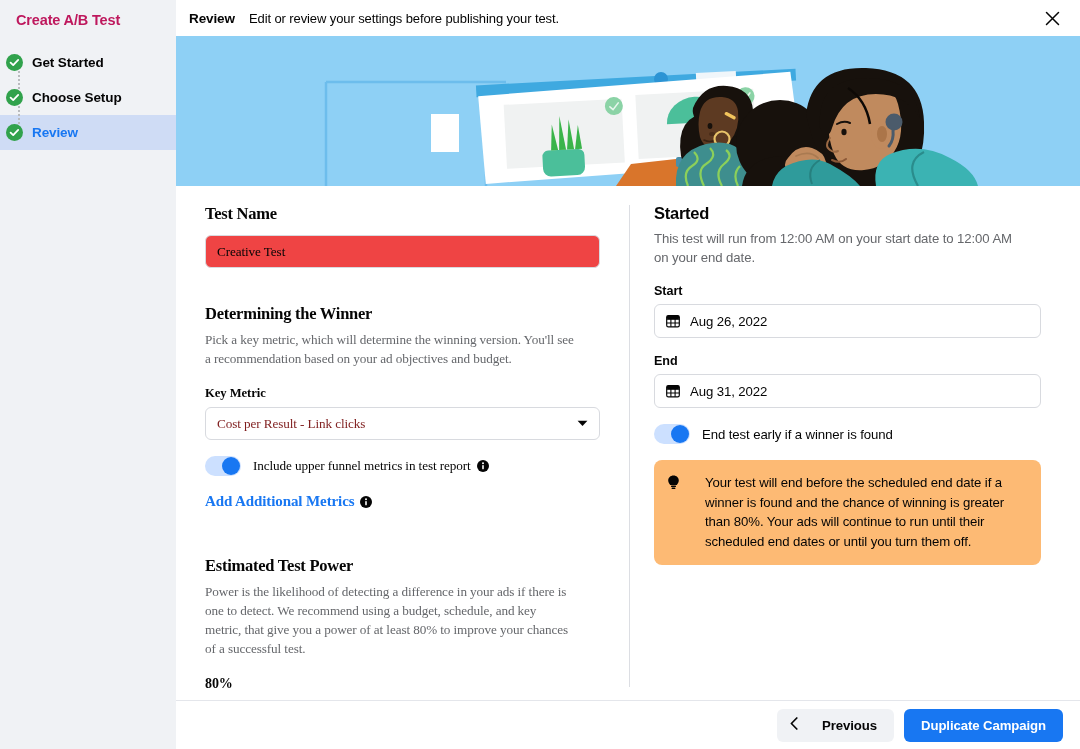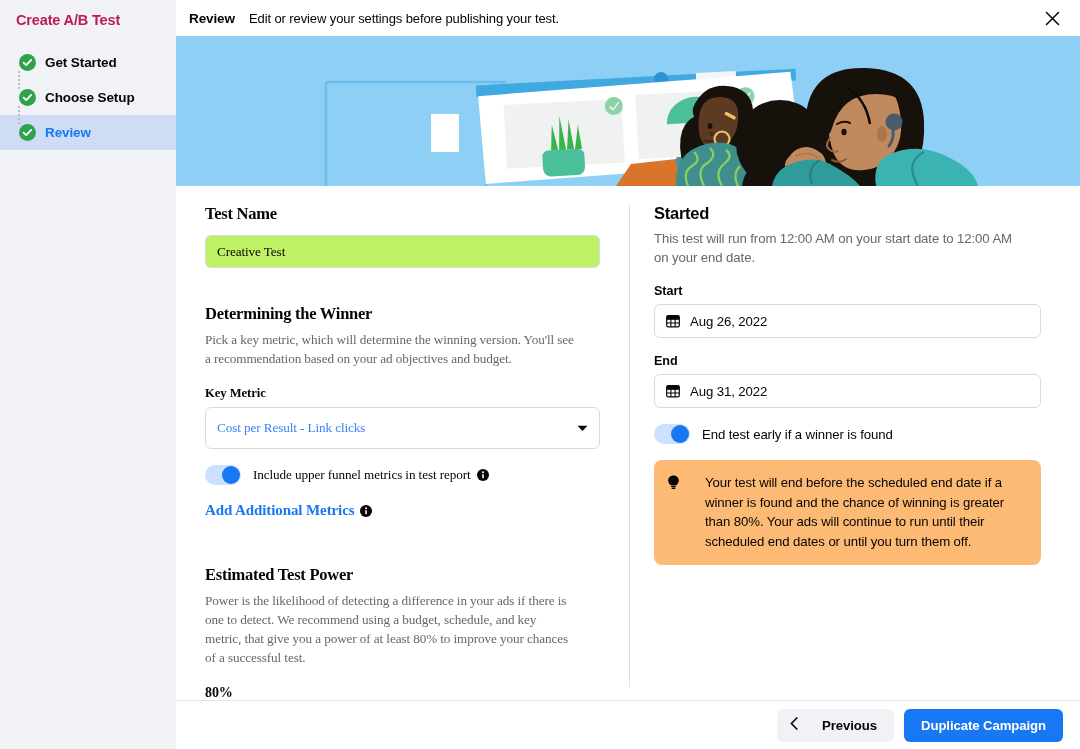--- a/index.html
+++ b/index.html
@@ -34,21 +34,21 @@
   }
   .steps {
     margin-top: 17px;
     position: relative;
   }
   .step {
     position: relative;
     height: 35px;
     display: flex;
     align-items: center;
-    padding-left: 19px;
+    padding-left: 6px;
     cursor: pointer;
   }
   .step.active {
     background: #cfdcf5;
   }
   .step-icon {
     width: 17px; height: 17px;
     border-radius: 50%;
     background: #31a24c;
     flex: 0 0 17px;
@@ -177,39 +177,39 @@
     letter-spacing: -0.05px;
     margin-bottom: 6px;
     display: flex;
     align-items: center;
   }
 
   .text-input {
     height: 33px;
     border: 1px solid #d8dadf;
     border-radius: 6px;
-    background: #bef264;
+    background: #ef4444;
     display: flex;
     align-items: center;
     padding: 12px 11px;
     font-size: 13.2px;
     color: #050505;
     letter-spacing: -0.1px;
     cursor: text;
   }
   .select-input {
-    height: 42px;
+    height: 33px;
     border: 1px solid #d8dadf;
     border-radius: 6px;
     background: #ffffff;
     display: flex;
     align-items: center;
     padding: 0 11px;
     font-size: 13.2px;
-    color: #3b82f6;
+    color: #7f1d1d;
     letter-spacing: -0.1px;
     cursor: pointer;
     position: relative;
   }
   .select-input .chev {
     margin-left: auto;
     display: flex;
     align-items: center;
   }
   .date-input {

